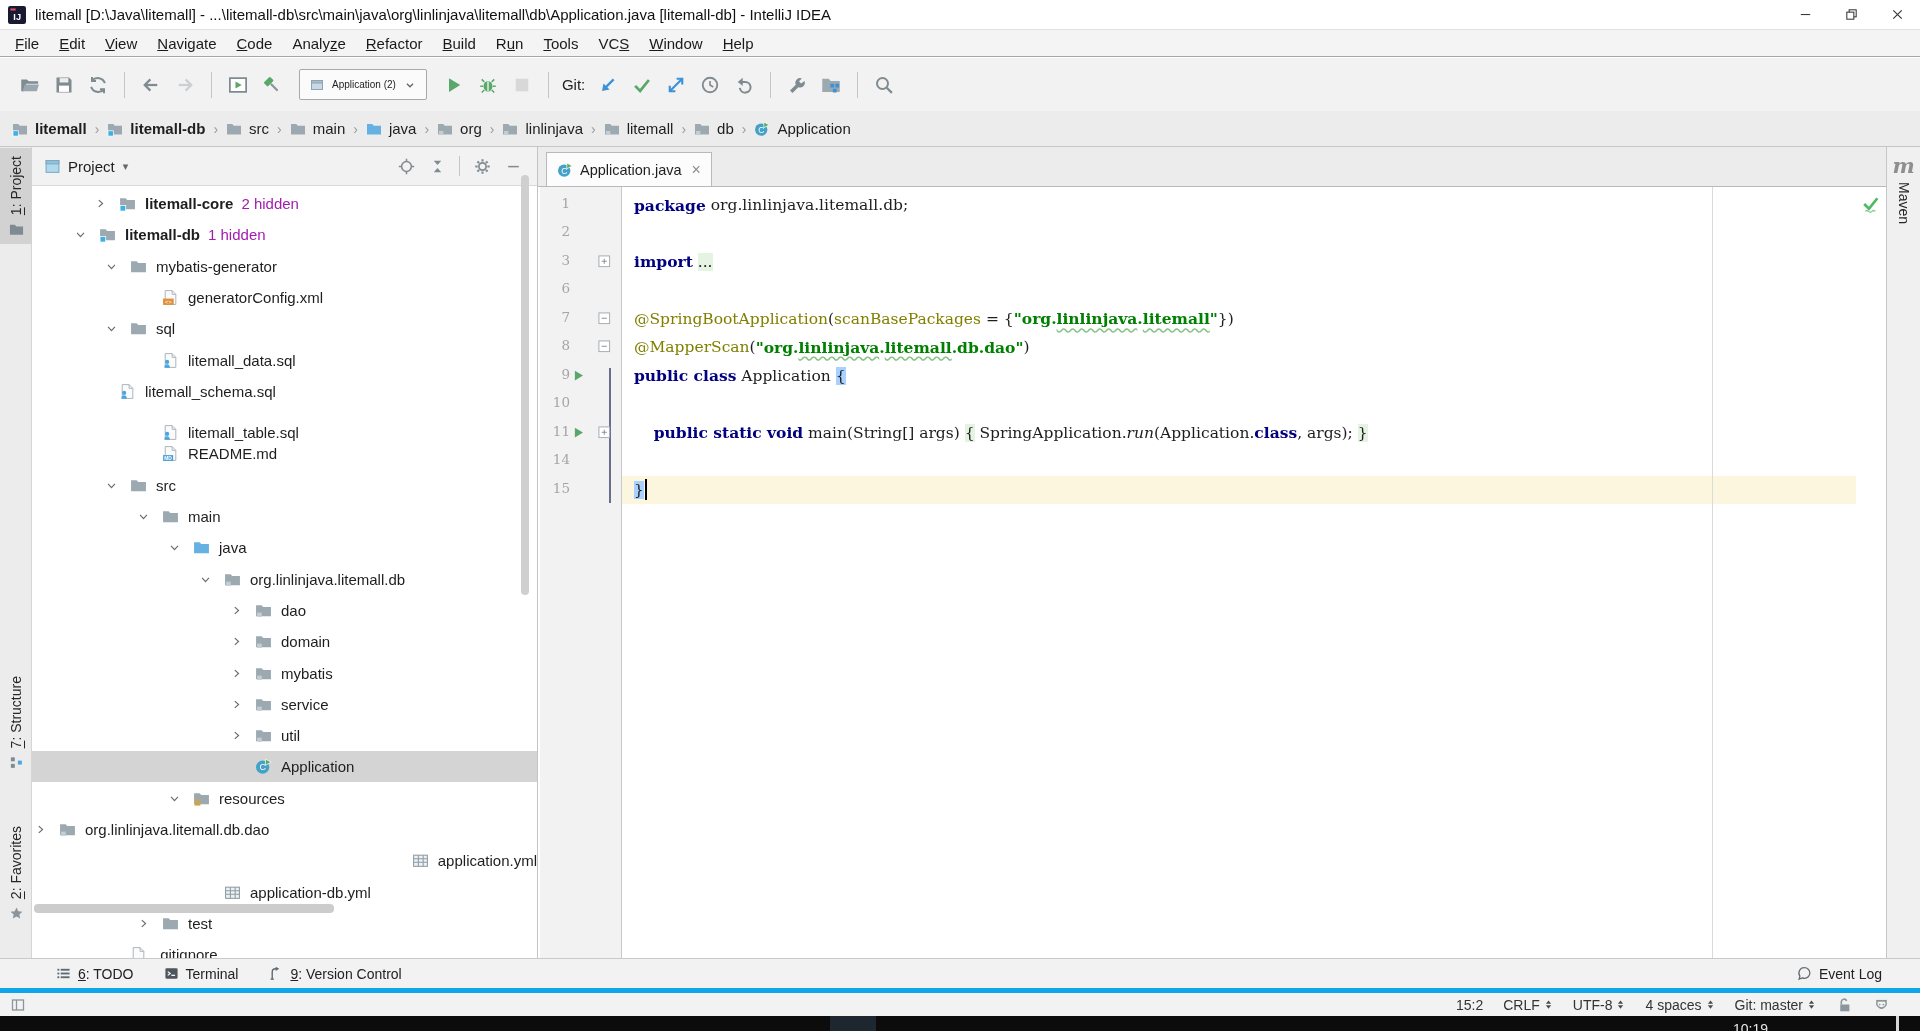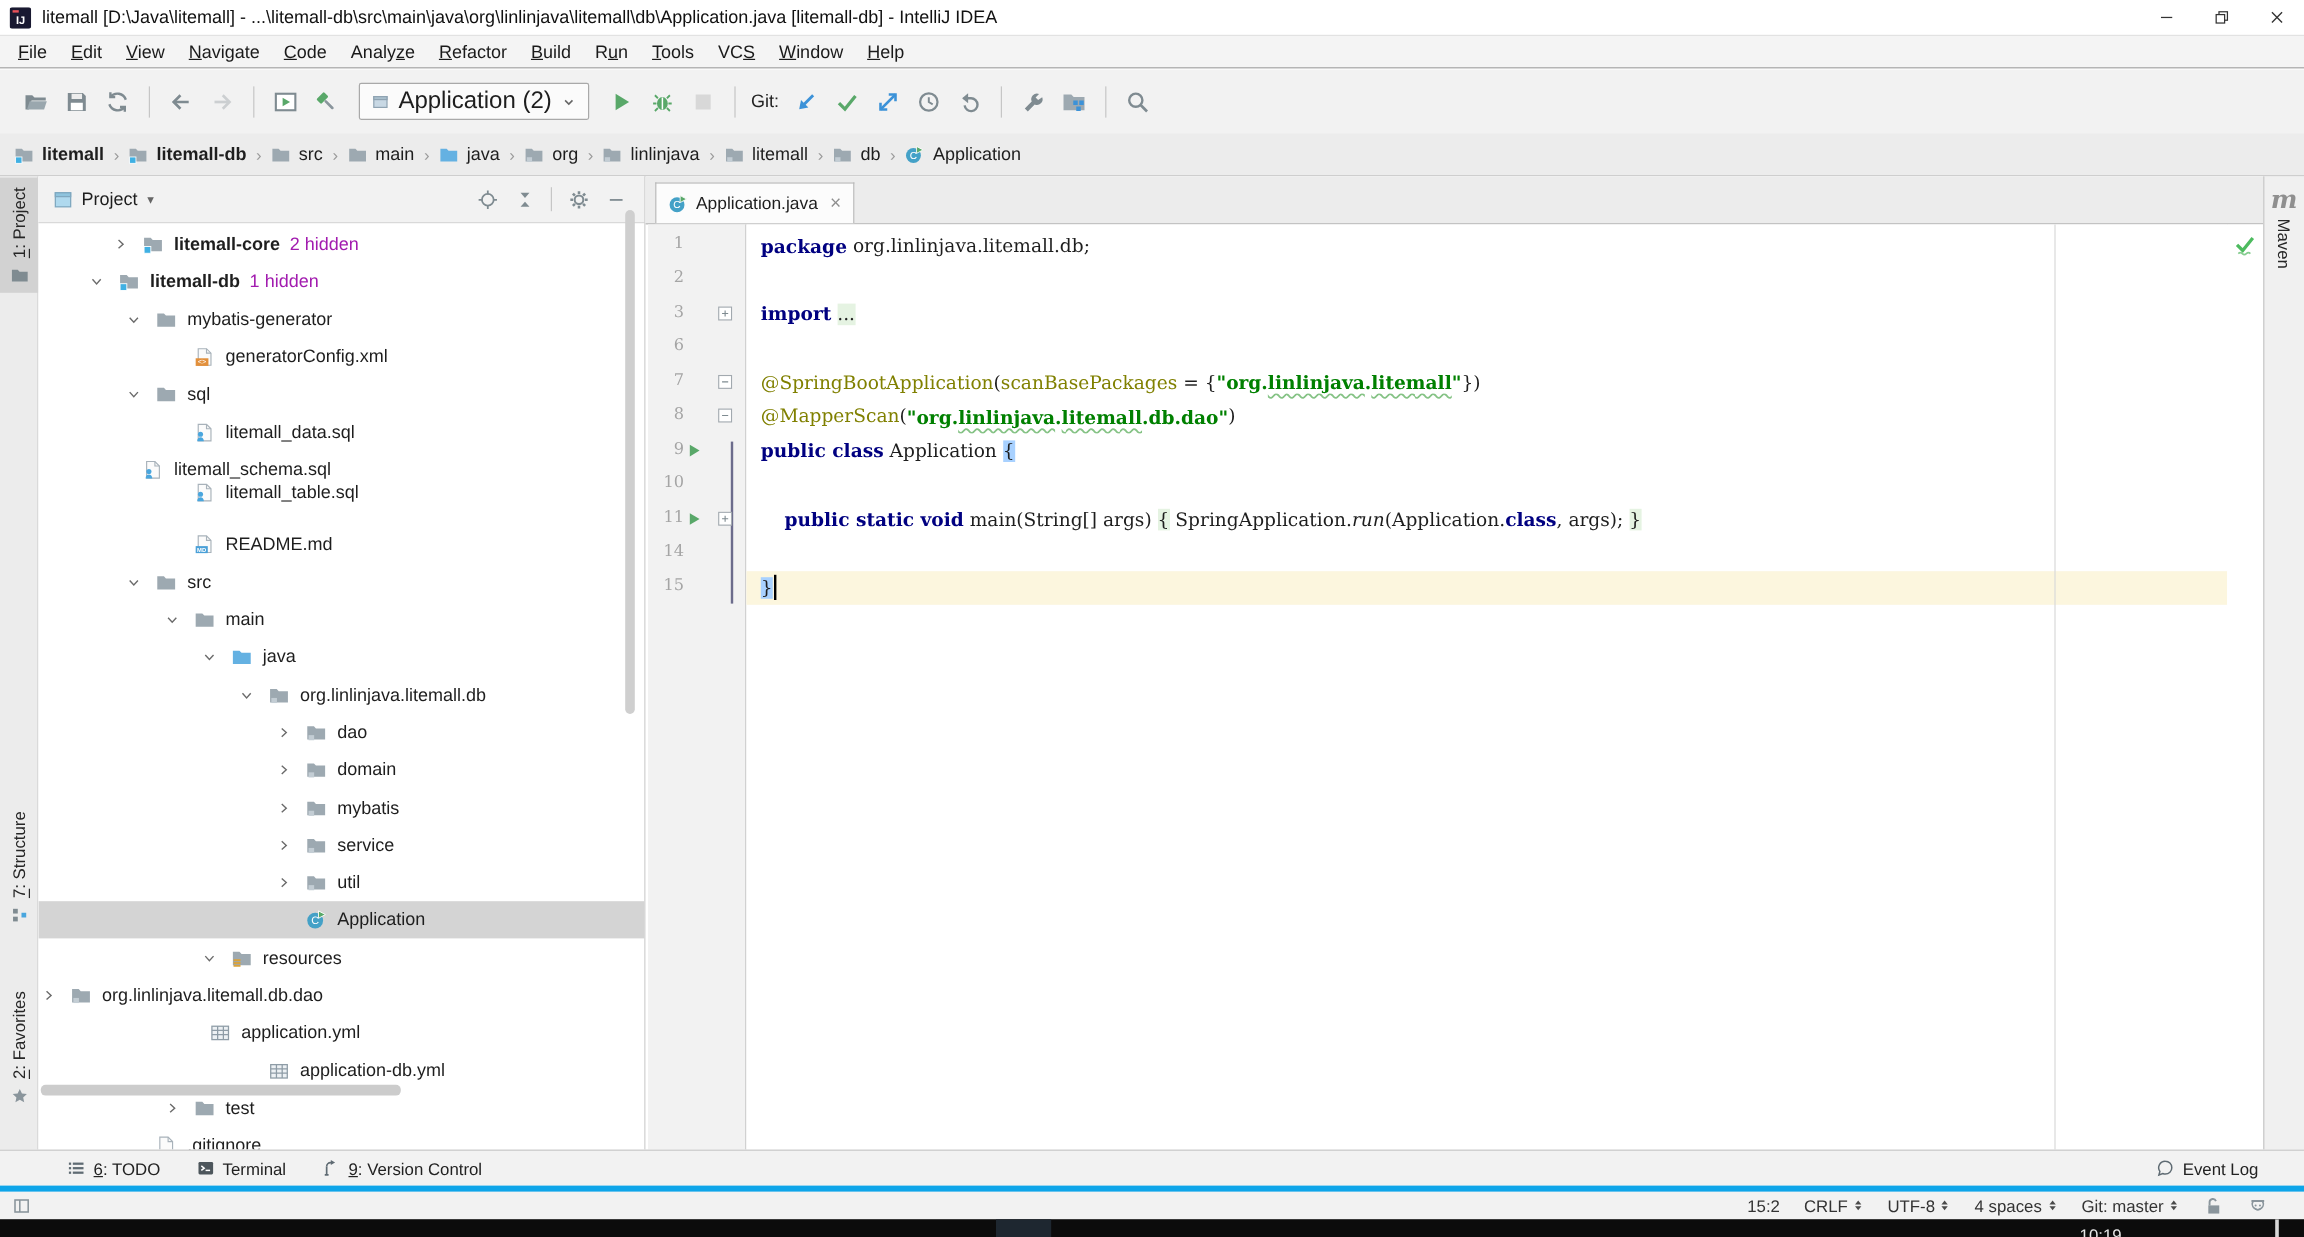--- a/index.html
+++ b/index.html
@@ -17,21 +17,21 @@
 .winbtn .ic{width:15px;height:15px}
 
 #menubar{position:absolute;left:0;top:30px;width:100%;height:27px;background:#F4F4F4;border-bottom:1px solid #A6A6A6;display:flex;align-items:center;padding-left:5px;box-sizing:border-box}
 .menu-item{padding:0 10px;font-size:15px;color:#1a1a1a}
 
 #toolbar{position:absolute;left:0;top:58px;width:100%;height:53px;background:#F2F2F2;display:flex;align-items:center;padding-left:13px;box-sizing:border-box}
 .tbtn{width:34px;height:32px;display:flex;align-items:center;justify-content:center}
 .tbtn .ic{width:20px;height:20px}
 .tbtn.disabled{opacity:.45}
 .tsep{width:1px;height:26px;background:#C6C6C6;margin:0 9px}
-.combo{height:29px;background:#FBFBFB;border:1px solid #A9A9A9;border-radius:2px;display:flex;align-items:center;gap:7px;padding:0 9px;margin:0 10px;font-size:20px}
+.combo{height:29px;background:#FBFBFB;border:1px solid #A9A9A9;border-radius:2px;display:flex;align-items:center;gap:7px;padding:0 9px;margin:0 10px;font-size:10px}
 .combo .ic{width:16px;height:16px}
 .gitlabel{font-size:15px;color:#222;margin:0 6px 0 4px}
 
 #breadcrumbs{position:absolute;left:0;top:111px;width:100%;height:36px;background:#ECECEC;border-bottom:1px solid #C6C6C6;display:flex;align-items:center;padding-left:12px;box-sizing:border-box;font-size:15px}
 .bc-item{display:flex;align-items:center;gap:7px}
 .bc-item .ic{width:16px;height:16px}
 .bc-sep{color:#9B9B9B;margin:0 8px;font-size:14px}
 
 #leftbar{position:absolute;left:0;top:147px;width:32px;height:811px;background:#ECECEC;border-right:1px solid #D5D5D5;box-sizing:border-box}
 .vtab{position:absolute;left:0;width:32px;display:flex;flex-direction:column;align-items:center;gap:7px;padding:8px 0;box-sizing:border-box}
@@ -600,21 +600,21 @@
           <span class="ic ticon">
             <svg viewBox="0 0 16 16">
               <path d="M3 1.5h6.5L13 5v9.5H3z" fill="#FBFBFB" stroke="#A8B2BA" stroke-width="0.9"></path>
               <path d="M9.5 1.5V5H13" fill="none" stroke="#A8B2BA" stroke-width="0.9"></path>
               <circle cx="4.8" cy="9.3" r="2" fill="#49A6DE"></circle>
               <path d="M2.2 14.8c0-2.1 1.2-3.2 2.6-3.2s2.6 1.1 2.6 3.2z" fill="#49A6DE"></path>
             </svg>
           </span>
           <span class="tlabel">litemall_schema.sql</span>
         </div>
-        <div class="tree-row" style="top: 209px; padding-left: 103px;">
+        <div class="tree-row" style="top: 231px; padding-left: 103px;">
           <span class="chevbox"></span>
           <span class="ic ticon">
             <svg viewBox="0 0 16 16">
               <path d="M3 1.5h6.5L13 5v9.5H3z" fill="#FBFBFB" stroke="#A8B2BA" stroke-width="0.9"></path>
               <path d="M9.5 1.5V5H13" fill="none" stroke="#A8B2BA" stroke-width="0.9"></path>
               <circle cx="4.8" cy="9.3" r="2" fill="#49A6DE"></circle>
               <path d="M2.2 14.8c0-2.1 1.2-3.2 2.6-3.2s2.6 1.1 2.6 3.2z" fill="#49A6DE"></path>
             </svg>
           </span>
           <span class="tlabel">litemall_table.sql</span>
@@ -812,21 +812,21 @@
             </span>
           </span>
           <span class="ic ticon">
             <svg viewBox="0 0 16 16">
               <path fill="#9DA9B1" d="M1 3h5.2L7.8 4.7H15V13.5H1z"></path>
               <rect x="2" y="10" width="4.4" height="4" fill="#C3CDD4"></rect>
             </svg>
           </span>
           <span class="tlabel">org.linlinjava.litemall.db.dao</span>
         </div>
-        <div class="tree-row" style="top: 659.3px; padding-left: 116px;">
+        <div class="tree-row" style="top: 659.3px; padding-left: 116px; justify-content: flex-end;">
           <span class="chevbox"></span>
           <span class="ic ticon">
             <svg viewBox="0 0 16 16">
               <rect x="1.5" y="3" width="13" height="10.5" fill="#EDF1F4" stroke="#8E9CA6"></rect>
               <path d="M1.5 6.3h13M1.5 9.6h13M6 3v10.5M10.5 3v10.5" stroke="#8E9CA6" fill="none"></path>
             </svg>
           </span>
           <span class="tlabel">application.yml</span>
         </div>
         <div class="tree-row" style="top: 690.6px; padding-left: 165px;">

